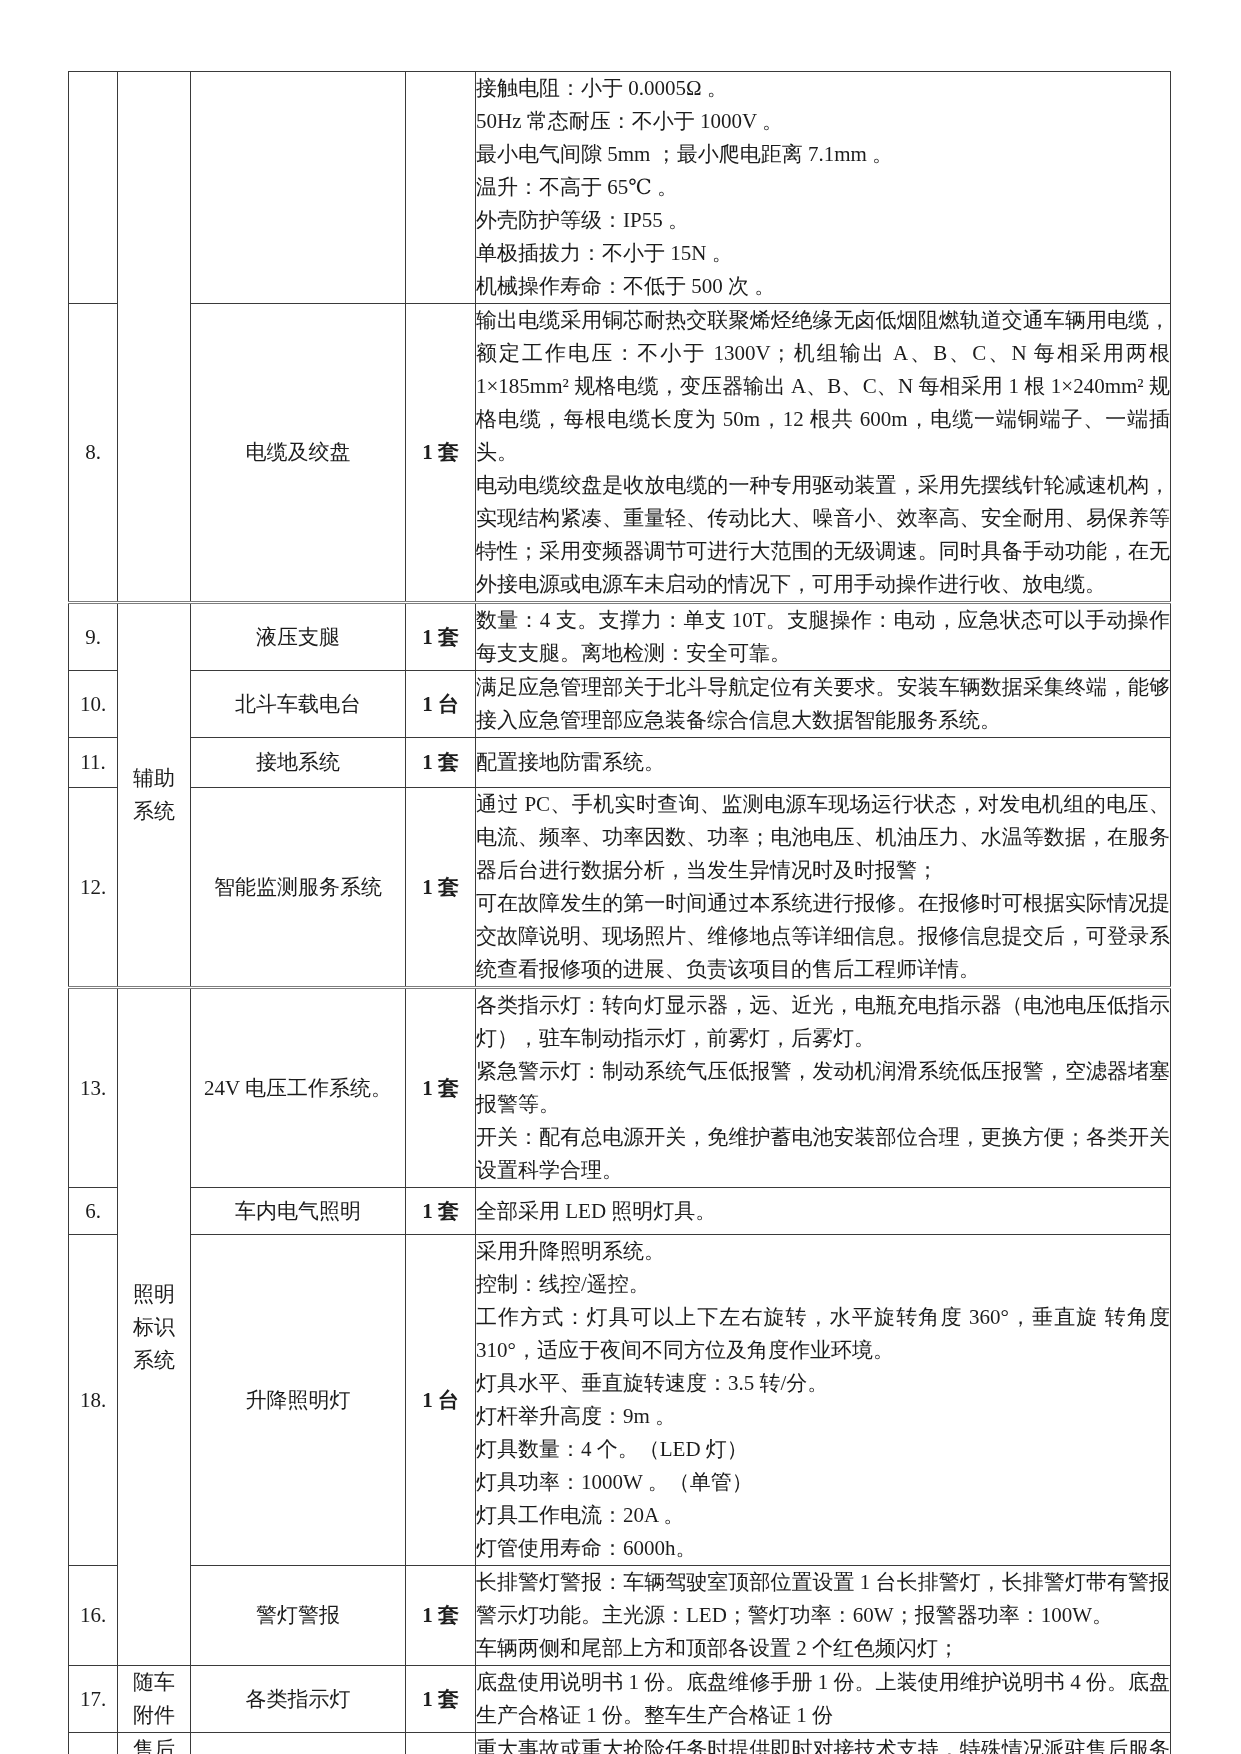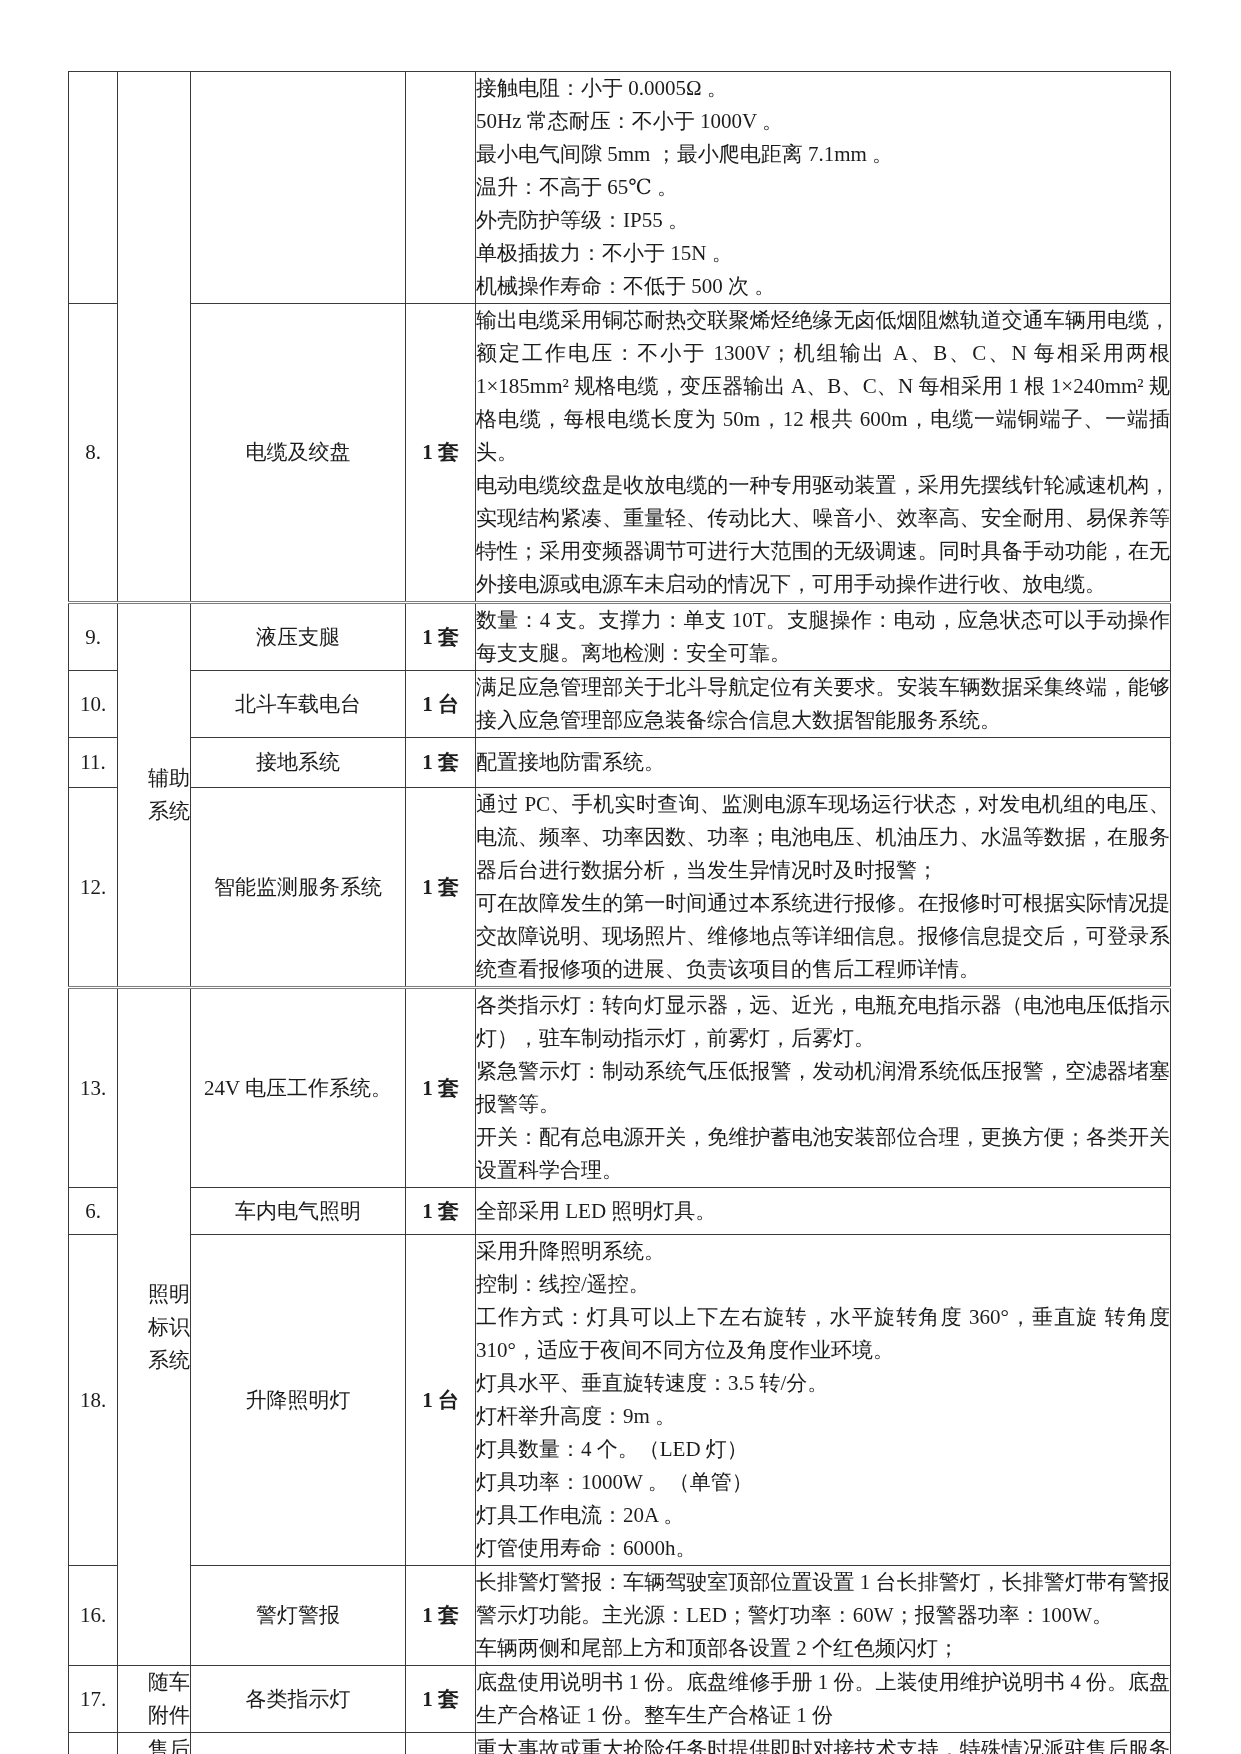--- a/index.html
+++ b/index.html
@@ -31,21 +31,21 @@
     line-height: 33px;
   }
   tr.section-start td {
     border-top: 3px double #7d7d7d;
   }
   td.no-cell {
     text-align: center;
     font-size: 20px;
   }
   td.cat-cell {
-    text-align: right;
+    text-align: center;
     white-space: pre-line;
   }
   td.item-cell {
     text-align: center;
     padding: 0 4px;
   }
   td.qty-cell {
     text-align: center;
     font-weight: bold;
   }

